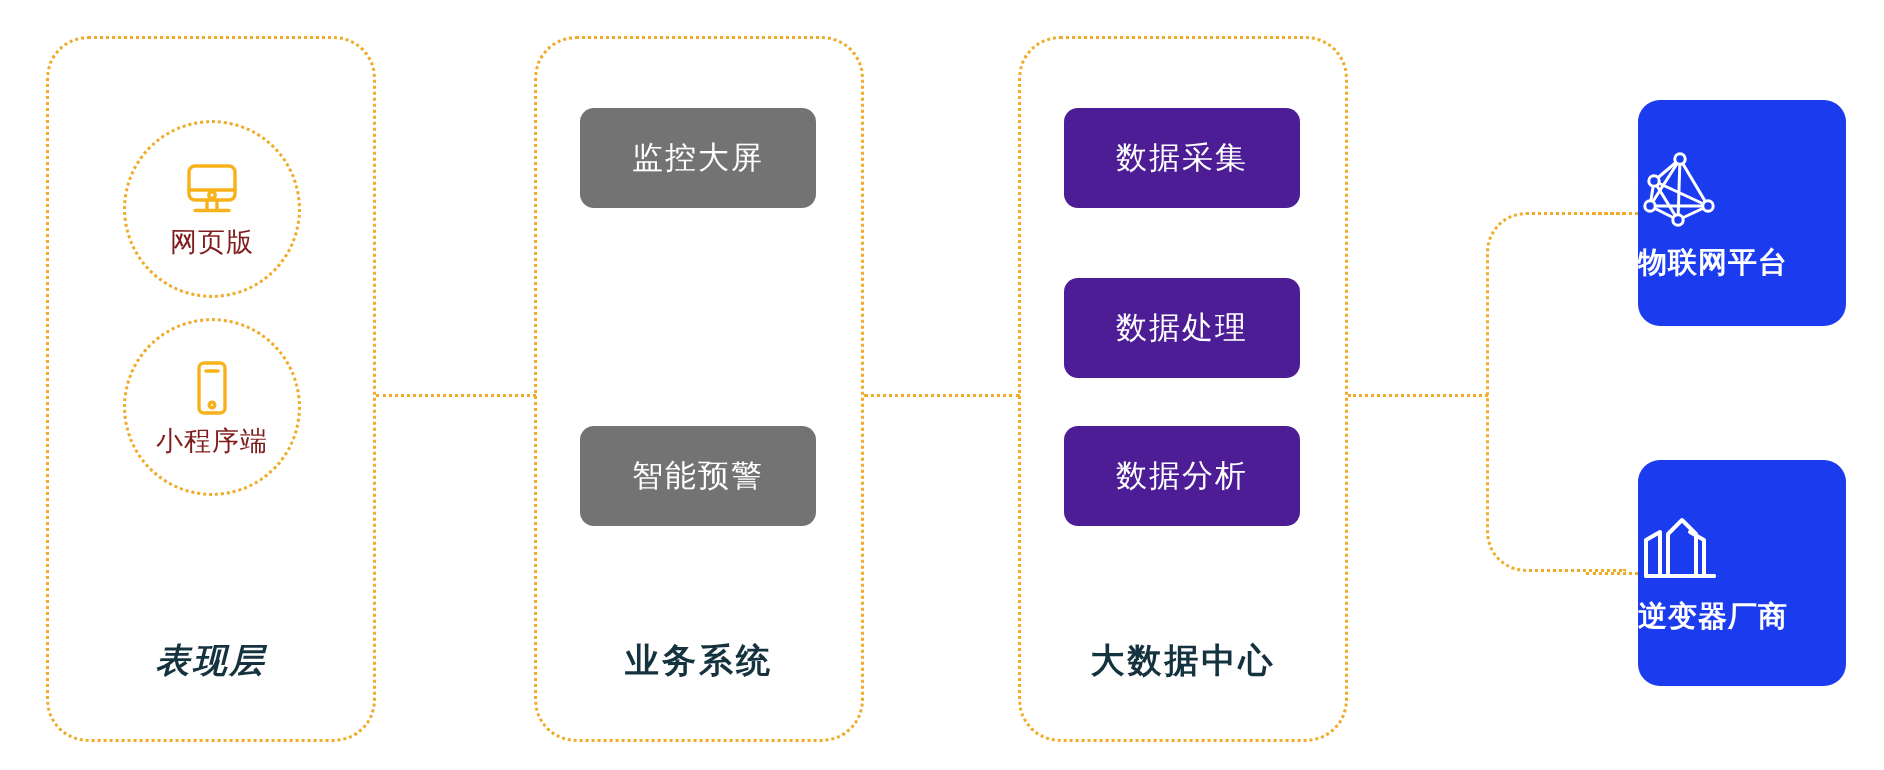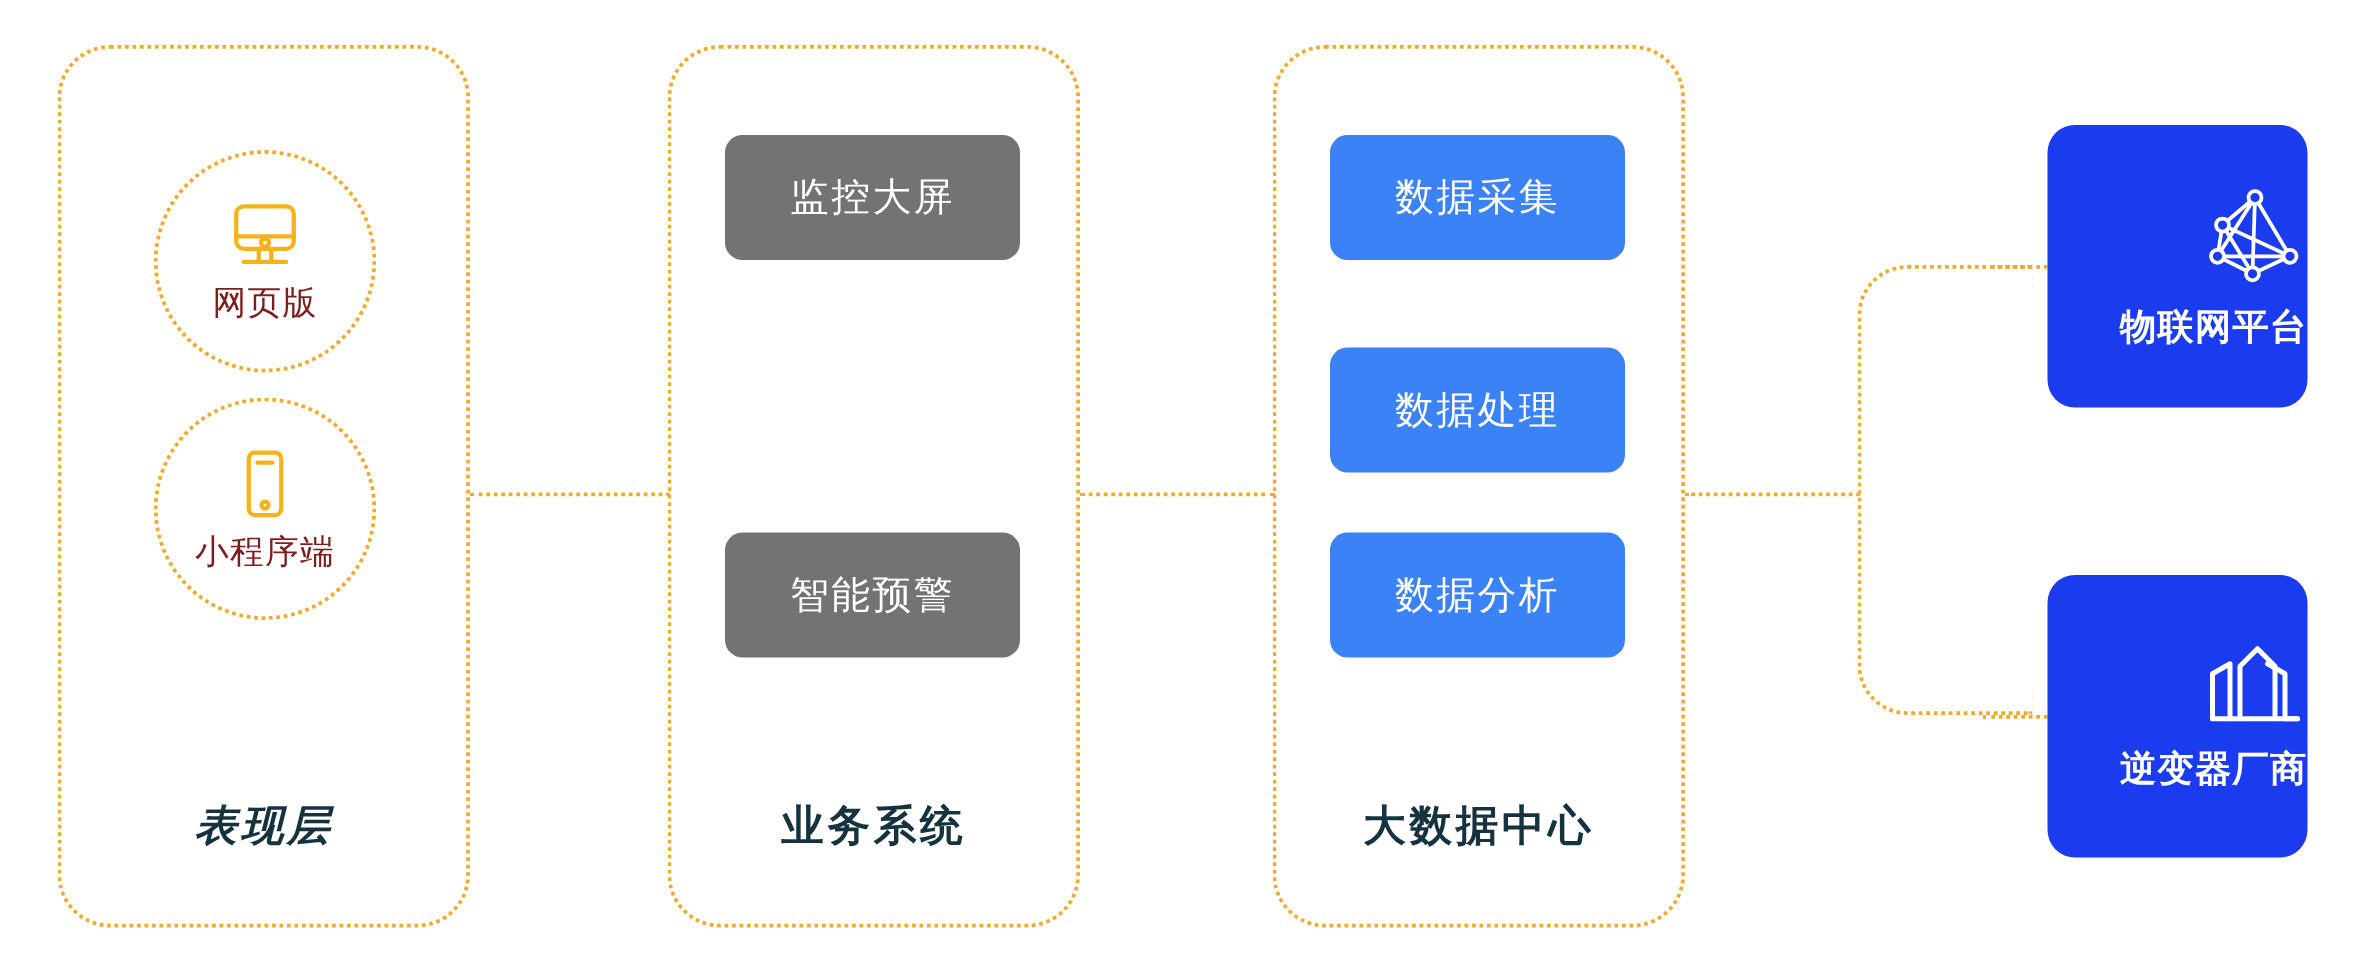--- a/index.html
+++ b/index.html
@@ -89,21 +89,21 @@
     border-radius: 14px;
     display: flex;
     align-items: center;
     justify-content: center;
     color: #ffffff;
     font-size: 31px;
     letter-spacing: 2px;
     box-sizing: border-box;
   }
   .card.teal  { background: #737373; left: 580px; }
-  .card.green { background: #3b82f6; left: 1064px; }
+  .card.green { background: #4c1d95; left: 1064px; }
   .card.r0 { top: 108px; }
   .card.r1 { top: 278px; }
   .card.r2 { top: 426px; }
 
   
   .col-label {
     position: absolute;
     width: 330px;
     text-align: center;
     top: 638px;
@@ -119,21 +119,21 @@
   
   .blue-tile {
     position: absolute;
     left: 1638px;
     width: 208px;
     height: 226px;
     background: #1b3cee;
     border-radius: 22px;
     display: flex;
     flex-direction: column;
-    align-items: flex-end;
+    align-items: flex-start;
     justify-content: center;
     box-sizing: border-box;
   }
   .blue-tile.t1 { top: 100px; }
   .blue-tile.t2 { top: 460px; }
   .tile-icon { display: block; margin-bottom: 14px; }
   .tile-label {
     color: #ffffff;
     font-size: 29px;
     font-weight: bold;

